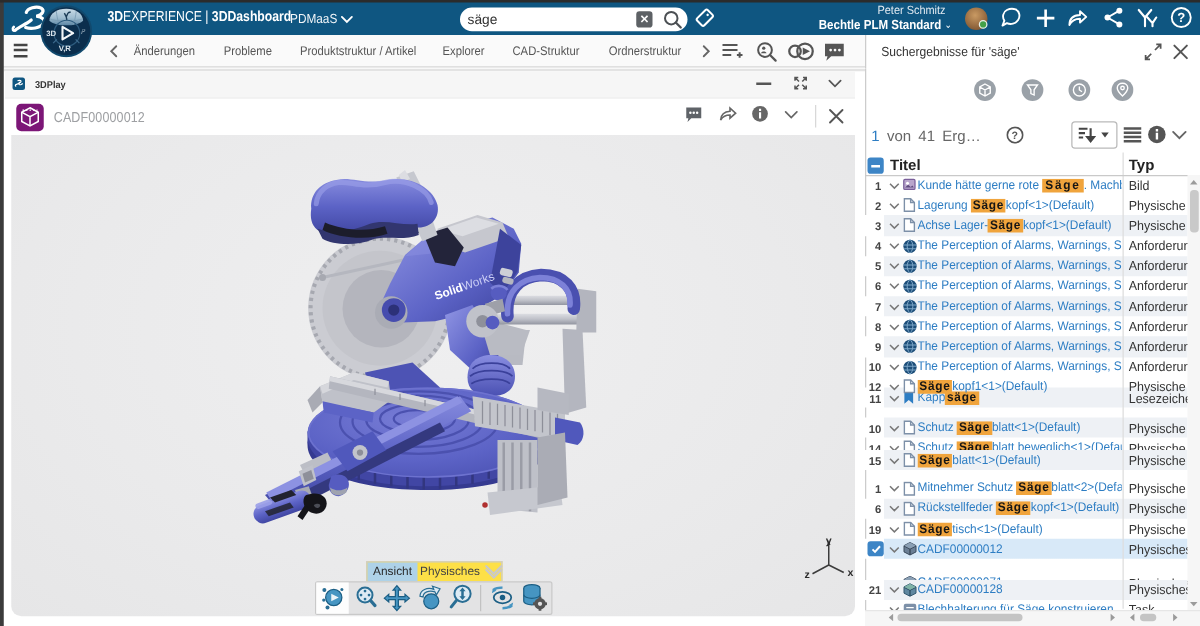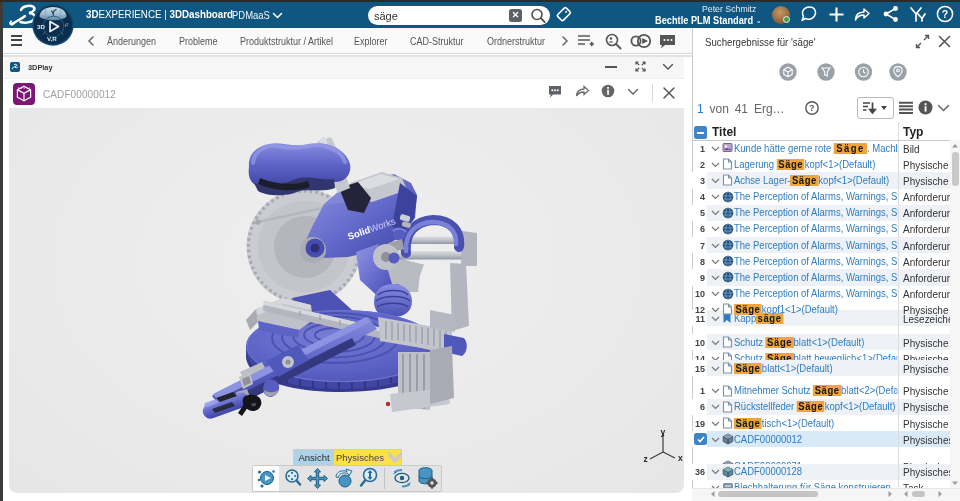--- a/index.html
+++ b/index.html
@@ -724,21 +724,21 @@
       </svg>
       <svg class="ric" width="12" height="12">
         <path d="M6 1 L10.8 3.5 V8.5 L6 11 L1.2 8.5 V3.5 Z" fill="#6b7f95" stroke="#3a4a5c" stroke-width=".8"></path>
         <path d="M1.4 3.7 L6 6 L10.6 3.7 M6 6 V10.8" stroke="#2e3c4c" stroke-width=".9" fill="none"></path>
         <path d="M6 1 L10.8 3.5 L6 6 L1.2 3.5 Z" fill="#8ba0b5"></path>
       </svg>
       <span class="t">CADF00000071</span>
       <span class="typ">Physisches</span>
     </div>
 <div class="row odd" style="top:463.6px">
-      <span class="num">36</span>
+      <span class="num">21</span>
       <svg class="chev" width="9" height="6">
         <path d="M1 1 L4.5 4.5 L8 1" stroke="#777" stroke-width="1.2" fill="none"></path>
       </svg>
       <svg class="ric" width="12" height="12">
         <path d="M6 1 L10.8 3.5 V8.5 L6 11 L1.2 8.5 V3.5 Z" fill="#5f87a0" stroke="#33576e" stroke-width=".8"></path>
         <path d="M1.4 3.7 L6 6 L10.6 3.7 M6 6 V10.8" stroke="#27465a" stroke-width=".9" fill="none"></path>
         <path d="M6 1 L10.8 3.5 L6 6 L1.2 3.5 Z" fill="#7fb3a8"></path>
       </svg>
       <span class="t">CADF00000128</span>
       <span class="typ">Physisches</span>

